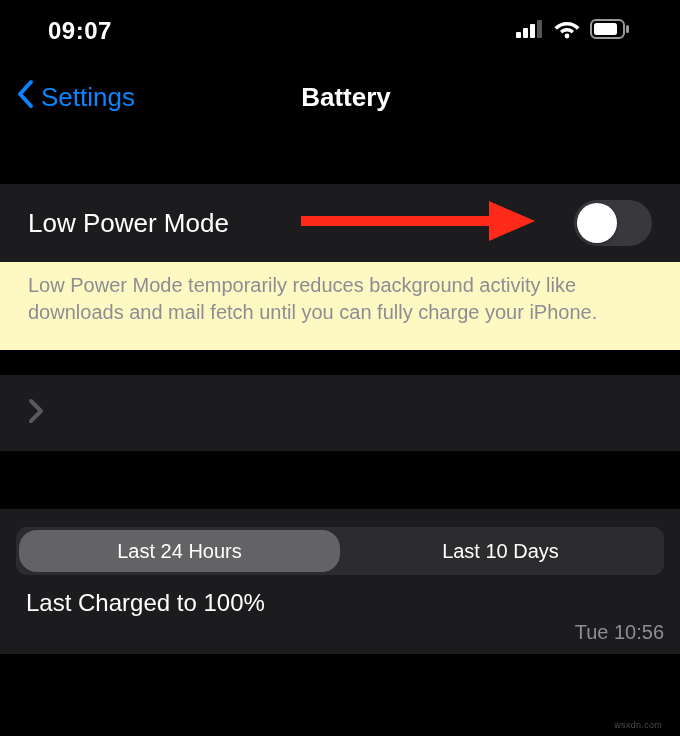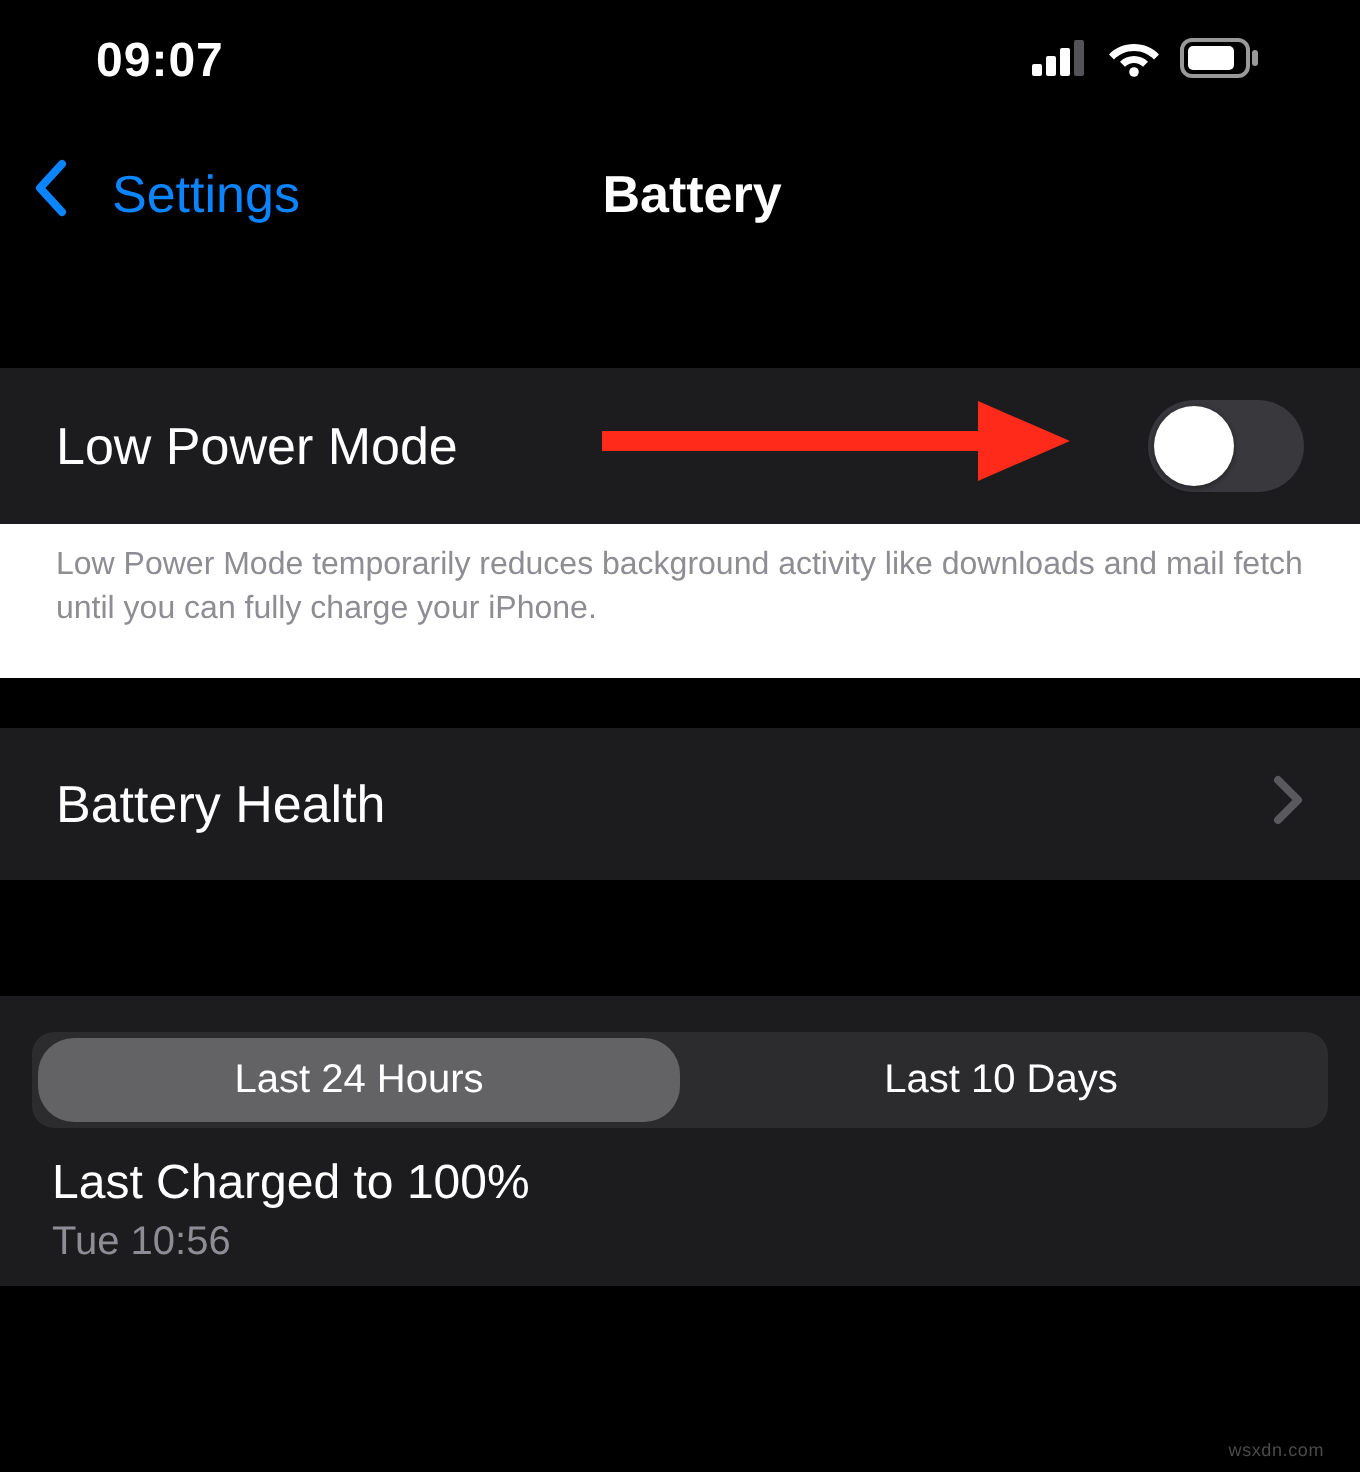--- a/index.html
+++ b/index.html
@@ -34,21 +34,21 @@
     height: 70px;
     position: relative;
     padding: 0 16px;
   }
   .back-btn {
     display: flex;
     align-items: center;
     color: #0a84ff;
     font-size: 26px;
     cursor: pointer;
-    gap: 20px;
+    gap: 5px;
   }
   .nav-title {
     position: absolute;
     left: 0; right: 0;
     text-align: center;
     font-size: 26px;
     font-weight: 600;
     pointer-events: none;
     margin-left: 12px;
   }
@@ -89,24 +89,24 @@
     box-shadow: 0 1px 3px rgba(0,0,0,0.4);
   }
   .arrow-callout {
     position: absolute;
     left: 295px;
     top: 50%;
     transform: translateY(-50%);
     pointer-events: none;
   }
   .desc-block {
-    background: #ffffff;
+    background: #fef9c3;
     padding: 10px 28px 24px 28px;
     color: #8d8d93;
-    font-size: 16px;
+    font-size: 20px;
     line-height: 1.35;
   }
   .bh-row {
     height: 76px;
     cursor: pointer;
   }
   .chevron {
     color: #5a5a5e;
   }
   .usage-section {
@@ -139,20 +139,21 @@
   .charge-title {
     font-size: 24px;
     color: #fff;
     padding-left: 10px;
     margin-bottom: 4px;
   }
   .charge-sub {
     font-size: 20px;
     color: #8d8d93;
     padding-left: 10px;
+    text-align: right;
   }
   .watermark {
     position: absolute;
     right: 18px;
     bottom: 6px;
     font-size: 9px;
     color: #4a4a4a;
     letter-spacing: 0.3px;
   }
 </style>
@@ -214,21 +215,20 @@
   <div class="toggle">
     <div class="toggle-knob"></div>
   </div>
 </div>
 
 <div class="desc-block">Low Power Mode temporarily reduces background activity like downloads and mail fetch until you can fully charge your iPhone.</div>
 
 <div class="spacer-sm"></div>
 
 <div class="cell bh-row">
-  <div class="cell-label">Battery Health</div>
   <span class="chevron">
     <svg width="16" height="26" viewBox="0 0 16 26">
       <polyline points="3,3 13,13 3,23" fill="none" stroke="#5a5a5e" stroke-width="4" stroke-linecap="round" stroke-linejoin="round"></polyline>
     </svg>
   </span>
 </div>
 
 <div style="height:58px;background:#000;"></div>
 
 <div class="usage-section">

